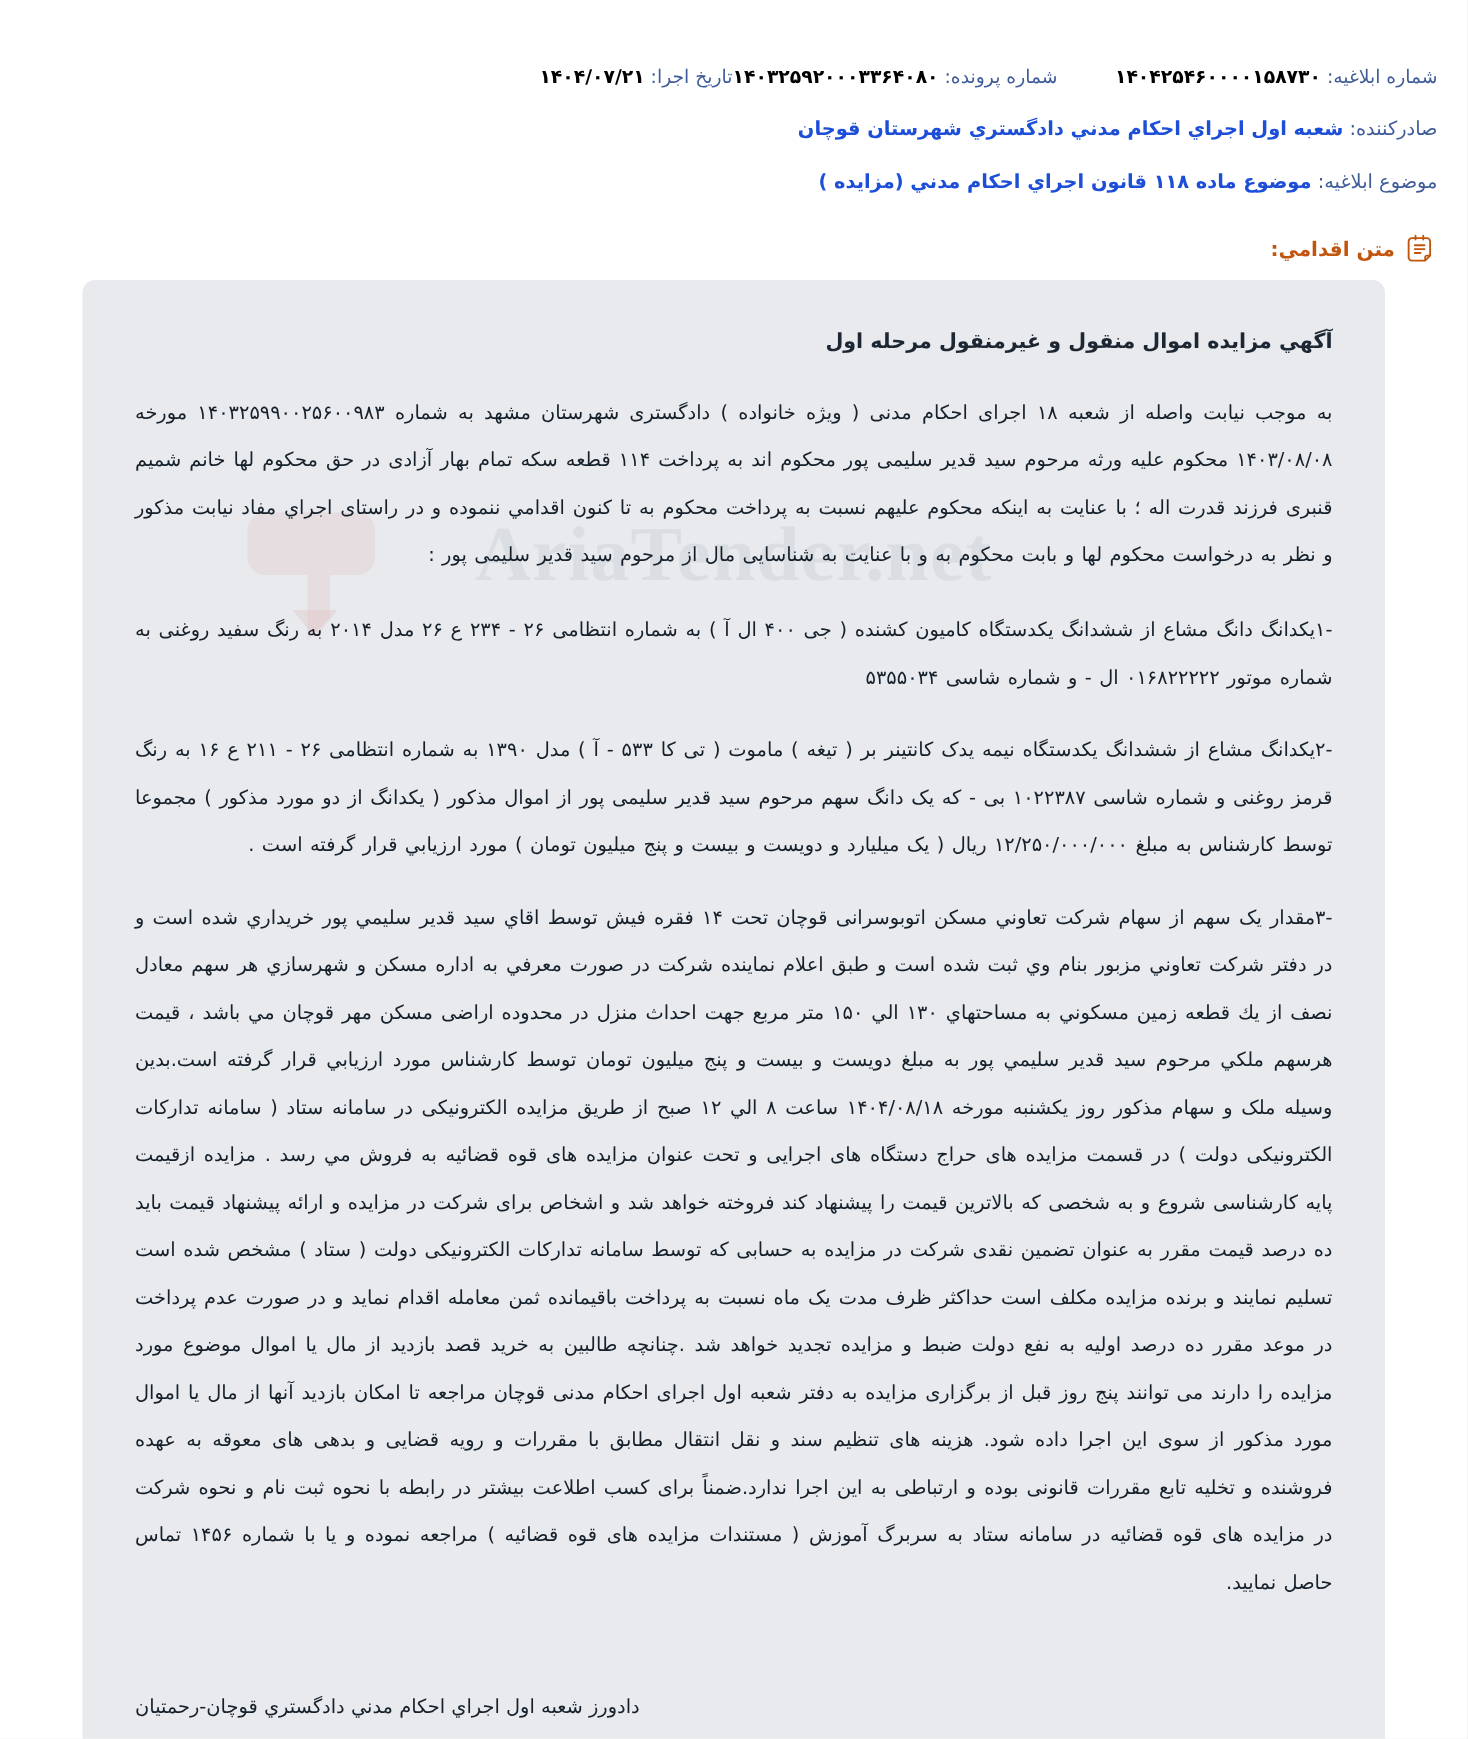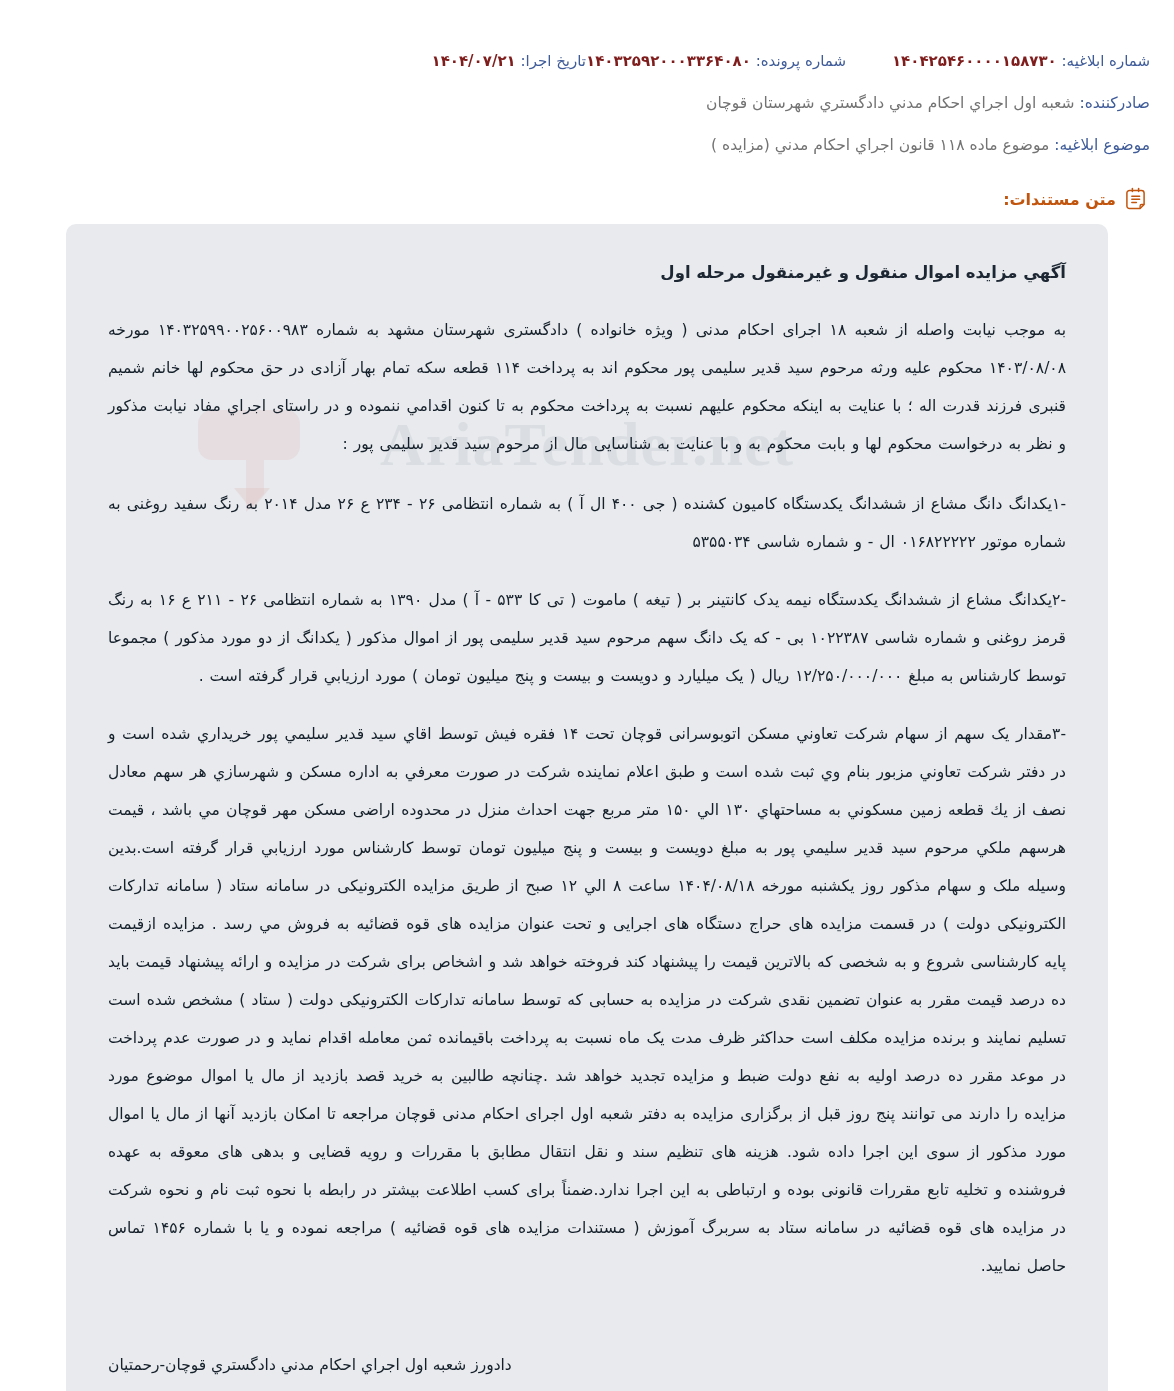--- a/index.html
+++ b/index.html
@@ -35,41 +35,41 @@
     font-size: 15px;
     color: #2f4a86;
     white-space: nowrap;
     line-height: 1.5;
   }
   .meta-item .lbl {
     color: #3f5c99;
     font-weight: normal;
   }
   .meta-item .val {
-    color: #7f1d1d;
+    color: #000000;
     font-weight: bold;
     letter-spacing: 0.2px;
   }
   .meta-notice { margin-right: 0; margin-left: 46px; }
   .meta-case   { }
   .meta-date   { margin-left: 0; }
 
   
   .head-line {
     padding: 0 24px;
     box-sizing: border-box;
     text-align: right;
     font-size: 15.5px;
     color: #3f5c99;
     margin-top: 18px;
     line-height: 1.6;
   }
   .head-line .val {
-    color: #737373;
-    font-weight: normal;
+    color: #1d4ed8;
+    font-weight: bold;
   }
 
   
   .section-title {
     display: flex;
     flex-direction: row;
     align-items: center;
     justify-content: flex-start;
     padding: 0 24px;
     margin-top: 28px;
@@ -194,21 +194,21 @@
       <svg viewBox="0 0 26 26" width="26" height="26" aria-hidden="true">
         <path d="M5.5 4.5 h12 a2.6 2.6 0 0 1 2.6 2.6 v11.4 l-4 4 h-10.6 a2.6 2.6 0 0 1 -2.6 -2.6 v-12.8 a2.6 2.6 0 0 1 2.6 -2.6 z" fill="none" stroke="#c2550d" stroke-width="1.5" stroke-linejoin="round"></path>
         <path d="M20.1 18.5 h-2.5 a1.5 1.5 0 0 0 -1.5 1.5 v2.5" fill="none" stroke="#c2550d" stroke-width="1.4" stroke-linejoin="round"></path>
         <line x1="7.8" y1="10.2" x2="15.6" y2="10.2" stroke="#c2550d" stroke-width="1.5" stroke-linecap="round"></line>
         <line x1="7.8" y1="13.3" x2="15.6" y2="13.3" stroke="#c2550d" stroke-width="1.5" stroke-linecap="round"></line>
         <line x1="7.8" y1="16.4" x2="12.4" y2="16.4" stroke="#c2550d" stroke-width="1.5" stroke-linecap="round"></line>
         <line x1="8.4" y1="2.6" x2="8.4" y2="5.6" stroke="#c2550d" stroke-width="1.5" stroke-linecap="round"></line>
         <line x1="14.6" y1="2.6" x2="14.6" y2="5.6" stroke="#c2550d" stroke-width="1.5" stroke-linecap="round"></line>
       </svg>
     </span>
-    <span class="st-text">متن مستندات:</span>
+    <span class="st-text">متن اقدامي:</span>
   </div>
 
   <div class="panel">
 
     <div class="watermark">
       <div class="wm-mark">
         <svg viewBox="0 0 150 150" width="150" height="150" aria-hidden="true">
           <path d="M38 18 h74 a14 14 0 0 1 14 14 v22 a14 14 0 0 1 -14 14 h-22 v34 l-18 18 v-52 h-34 a14 14 0 0 1 -14 -14 v-22 a14 14 0 0 1 14 -14 z" fill="rgba(214,150,150,0.30)"></path>
           <path d="M60 96 l18 22 l18 -22 z" fill="rgba(214,150,150,0.34)"></path>
         </svg>

